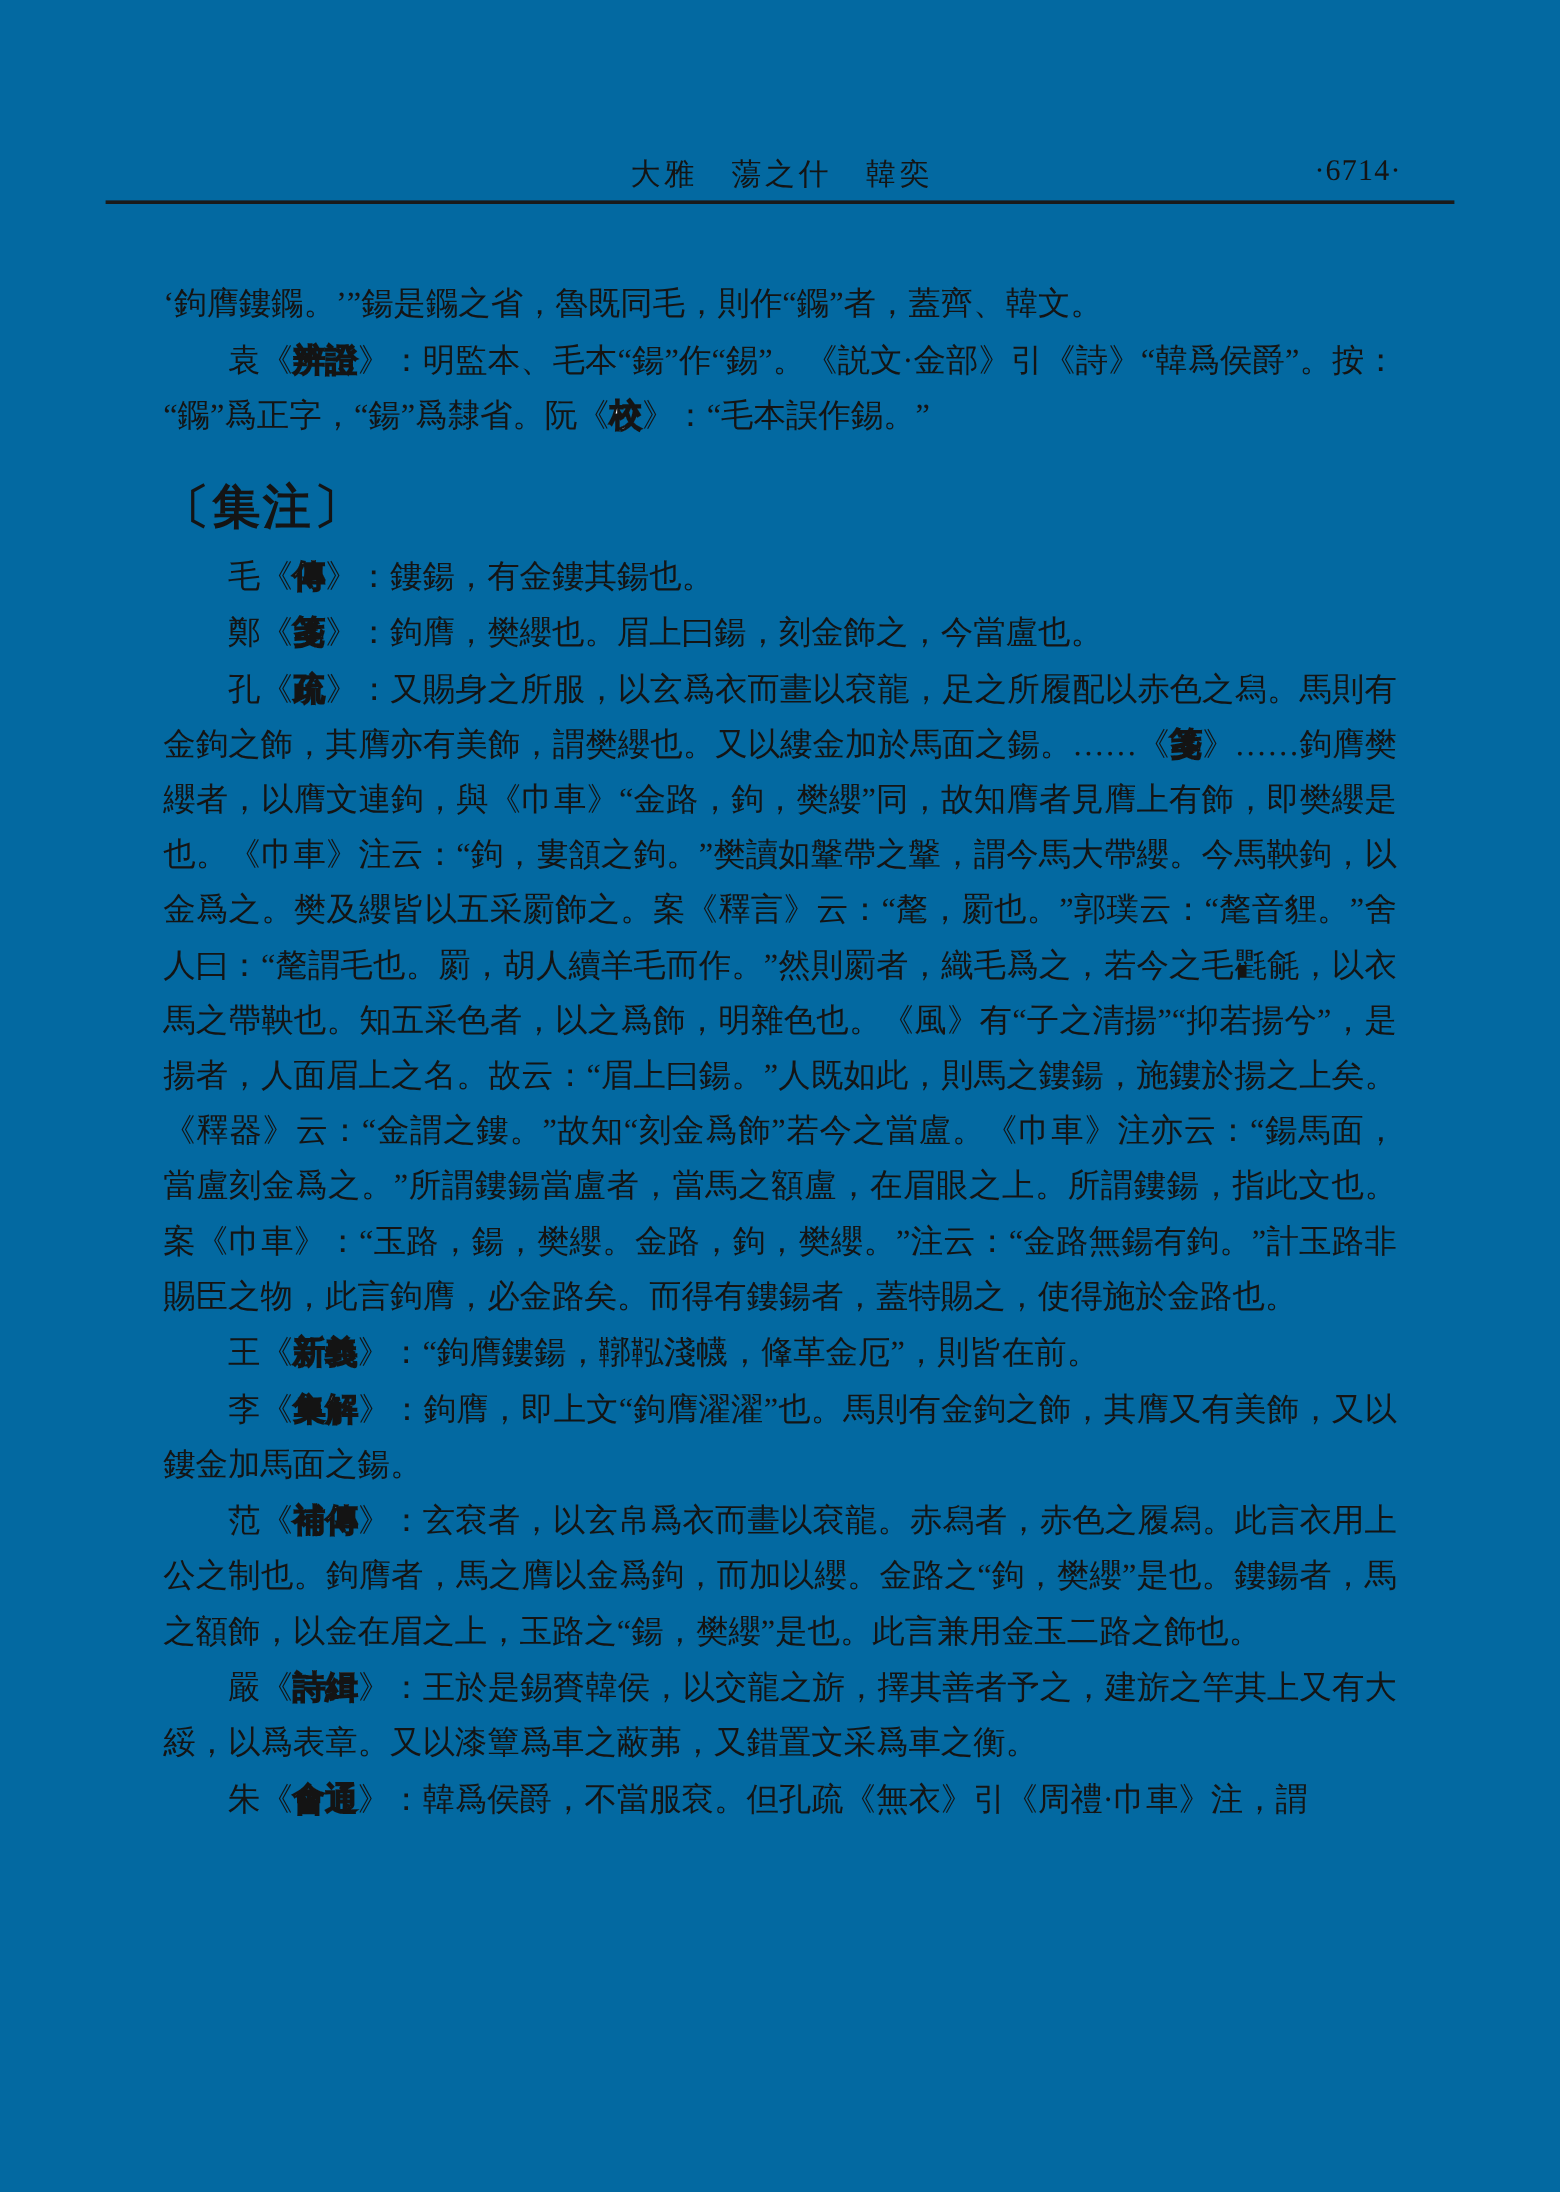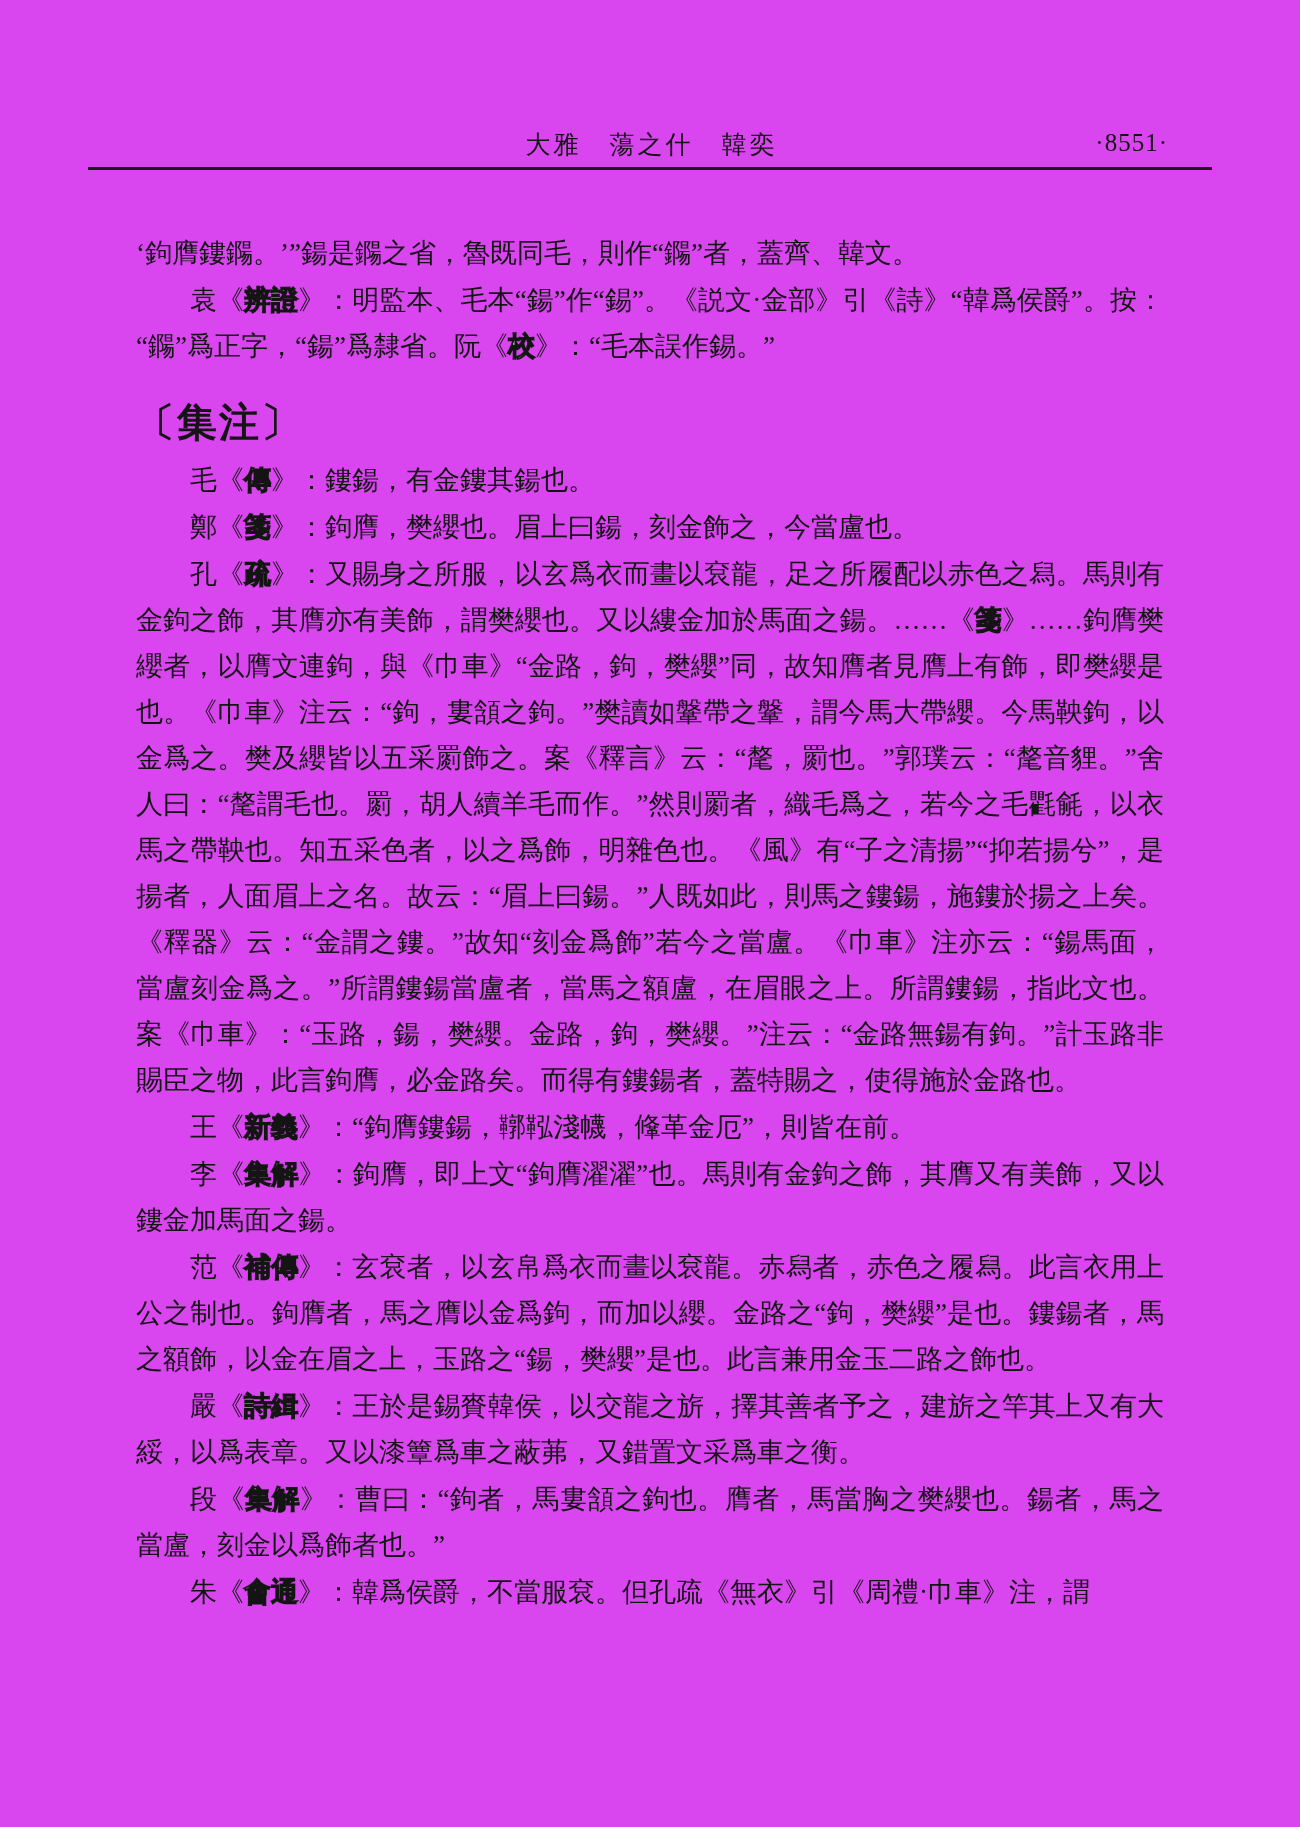--- a/index.html
+++ b/index.html
@@ -6,21 +6,21 @@
   body {
     width: 1300px; height: 1827px;
     background: #ffffff;
     font-family: "Liberation Serif", "DejaVu Serif", serif;
     color: #141414;
     position: relative;
     overflow: hidden;
   }
   .page {
     position: absolute; inset: 0;
-    background: #d946ef;
+    background: #0369a1;
   }
   .page-header {
     position: absolute;
     top: 128px; left: 135px; right: 132px;
     height: 36px;
   }
   .running-head {
     position: absolute; left: 0; right: 0;
     text-align: center;
     font-size: 25px;
@@ -68,33 +68,32 @@
     }
   }
 </style>
 </head>
 <body>
 
 <div class="page">
 
   <div class="page-header">
     <div class="running-head">大雅　蕩之什　韓奕</div>
-    <div class="page-number">·8551·</div>
+    <div class="page-number">·6714·</div>
   </div>
 
   <div class="header-rule"></div>
 
   <div class="body-content">
       <p class="para"><span>‘鉤膺鏤鐊。’”鍚是鐊之省，魯既同毛，則作“鐊”者，蓋齊、韓文。</span></p>
       <p class="para indent"><span>袁《</span><span class="hollow">辨證</span><span>》：明監本、毛本“鍚”作“錫”。《説文·金部》引《詩》“韓爲侯爵”。按：“鐊”爲正字，“鍚”爲隸省。阮《</span><span class="hollow">校</span><span>》：“毛本誤作錫。”</span></p>
       <div class="section-heading">〔集注〕</div>
       <p class="para indent"><span>毛《</span><span class="hollow">傳</span><span>》：鏤鍚，有金鏤其鍚也。</span></p>
       <p class="para indent"><span>鄭《</span><span class="hollow">箋</span><span>》：鉤膺，樊纓也。眉上曰鍚，刻金飾之，今當盧也。</span></p>
       <p class="para indent"><span>孔《</span><span class="hollow">疏</span><span>》：又賜身之所服，以玄爲衣而畫以袞龍，足之所履配以赤色之舄。馬則有金鉤之飾，其膺亦有美飾，謂樊纓也。又以縷金加於馬面之鍚。……《</span><span class="hollow">箋</span><span>》……鉤膺樊纓者，以膺文連鉤，與《巾車》“金路，鉤，樊纓”同，故知膺者見膺上有飾，即樊纓是也。《巾車》注云：“鉤，婁頷之鉤。”樊讀如鞶帶之鞶，謂今馬大帶纓。今馬鞅鉤，以金爲之。樊及纓皆以五采罽飾之。案《釋言》云：“氂，罽也。”郭璞云：“氂音貍。”舍人曰：“氂謂毛也。罽，胡人續羊毛而作。”然則罽者，織毛爲之，若今之毛氍毹，以衣馬之帶鞅也。知五采色者，以之爲飾，明雜色也。《風》有“子之清揚”“抑若揚兮”，是揚者，人面眉上之名。故云：“眉上曰鍚。”人既如此，則馬之鏤鍚，施鏤於揚之上矣。《釋器》云：“金謂之鏤。”故知“刻金爲飾”若今之當盧。《巾車》注亦云：“鍚馬面，當盧刻金爲之。”所謂鏤鍚當盧者，當馬之額盧，在眉眼之上。所謂鏤鍚，指此文也。案《巾車》：“玉路，鍚，樊纓。金路，鉤，樊纓。”注云：“金路無鍚有鉤。”計玉路非賜臣之物，此言鉤膺，必金路矣。而得有鏤鍚者，蓋特賜之，使得施於金路也。</span></p>
       <p class="para indent"><span>王《</span><span class="hollow">新義</span><span>》：“鉤膺鏤鍚，鞹鞃淺幭，鞗革金厄”，則皆在前。</span></p>
       <p class="para indent"><span>李《</span><span class="hollow">集解</span><span>》：鉤膺，即上文“鉤膺濯濯”也。馬則有金鉤之飾，其膺又有美飾，又以鏤金加馬面之鍚。</span></p>
       <p class="para indent"><span>范《</span><span class="hollow">補傳</span><span>》：玄袞者，以玄帛爲衣而畫以袞龍。赤舄者，赤色之履舄。此言衣用上公之制也。鉤膺者，馬之膺以金爲鉤，而加以纓。金路之“鉤，樊纓”是也。鏤鍚者，馬之額飾，以金在眉之上，玉路之“鍚，樊纓”是也。此言兼用金玉二路之飾也。</span></p>
       <p class="para indent"><span>嚴《</span><span class="hollow">詩緝</span><span>》：王於是錫賚韓侯，以交龍之旂，擇其善者予之，建旂之竿其上又有大綏，以爲表章。又以漆簟爲車之蔽茀，又錯置文采爲車之衡。</span></p>
-      <p class="para indent"><span>段《</span><span class="hollow">集解</span><span>》：曹曰：“鉤者，馬婁頷之鉤也。膺者，馬當胸之樊纓也。鍚者，馬之當盧，刻金以爲飾者也。”</span></p>
       <p class="para indent"><span>朱《</span><span class="hollow">會通</span><span>》：韓爲侯爵，不當服袞。但孔疏《無衣》引《周禮·巾車》注，謂</span></p>
     </div>
 
 </div>
 
 </body></html>

